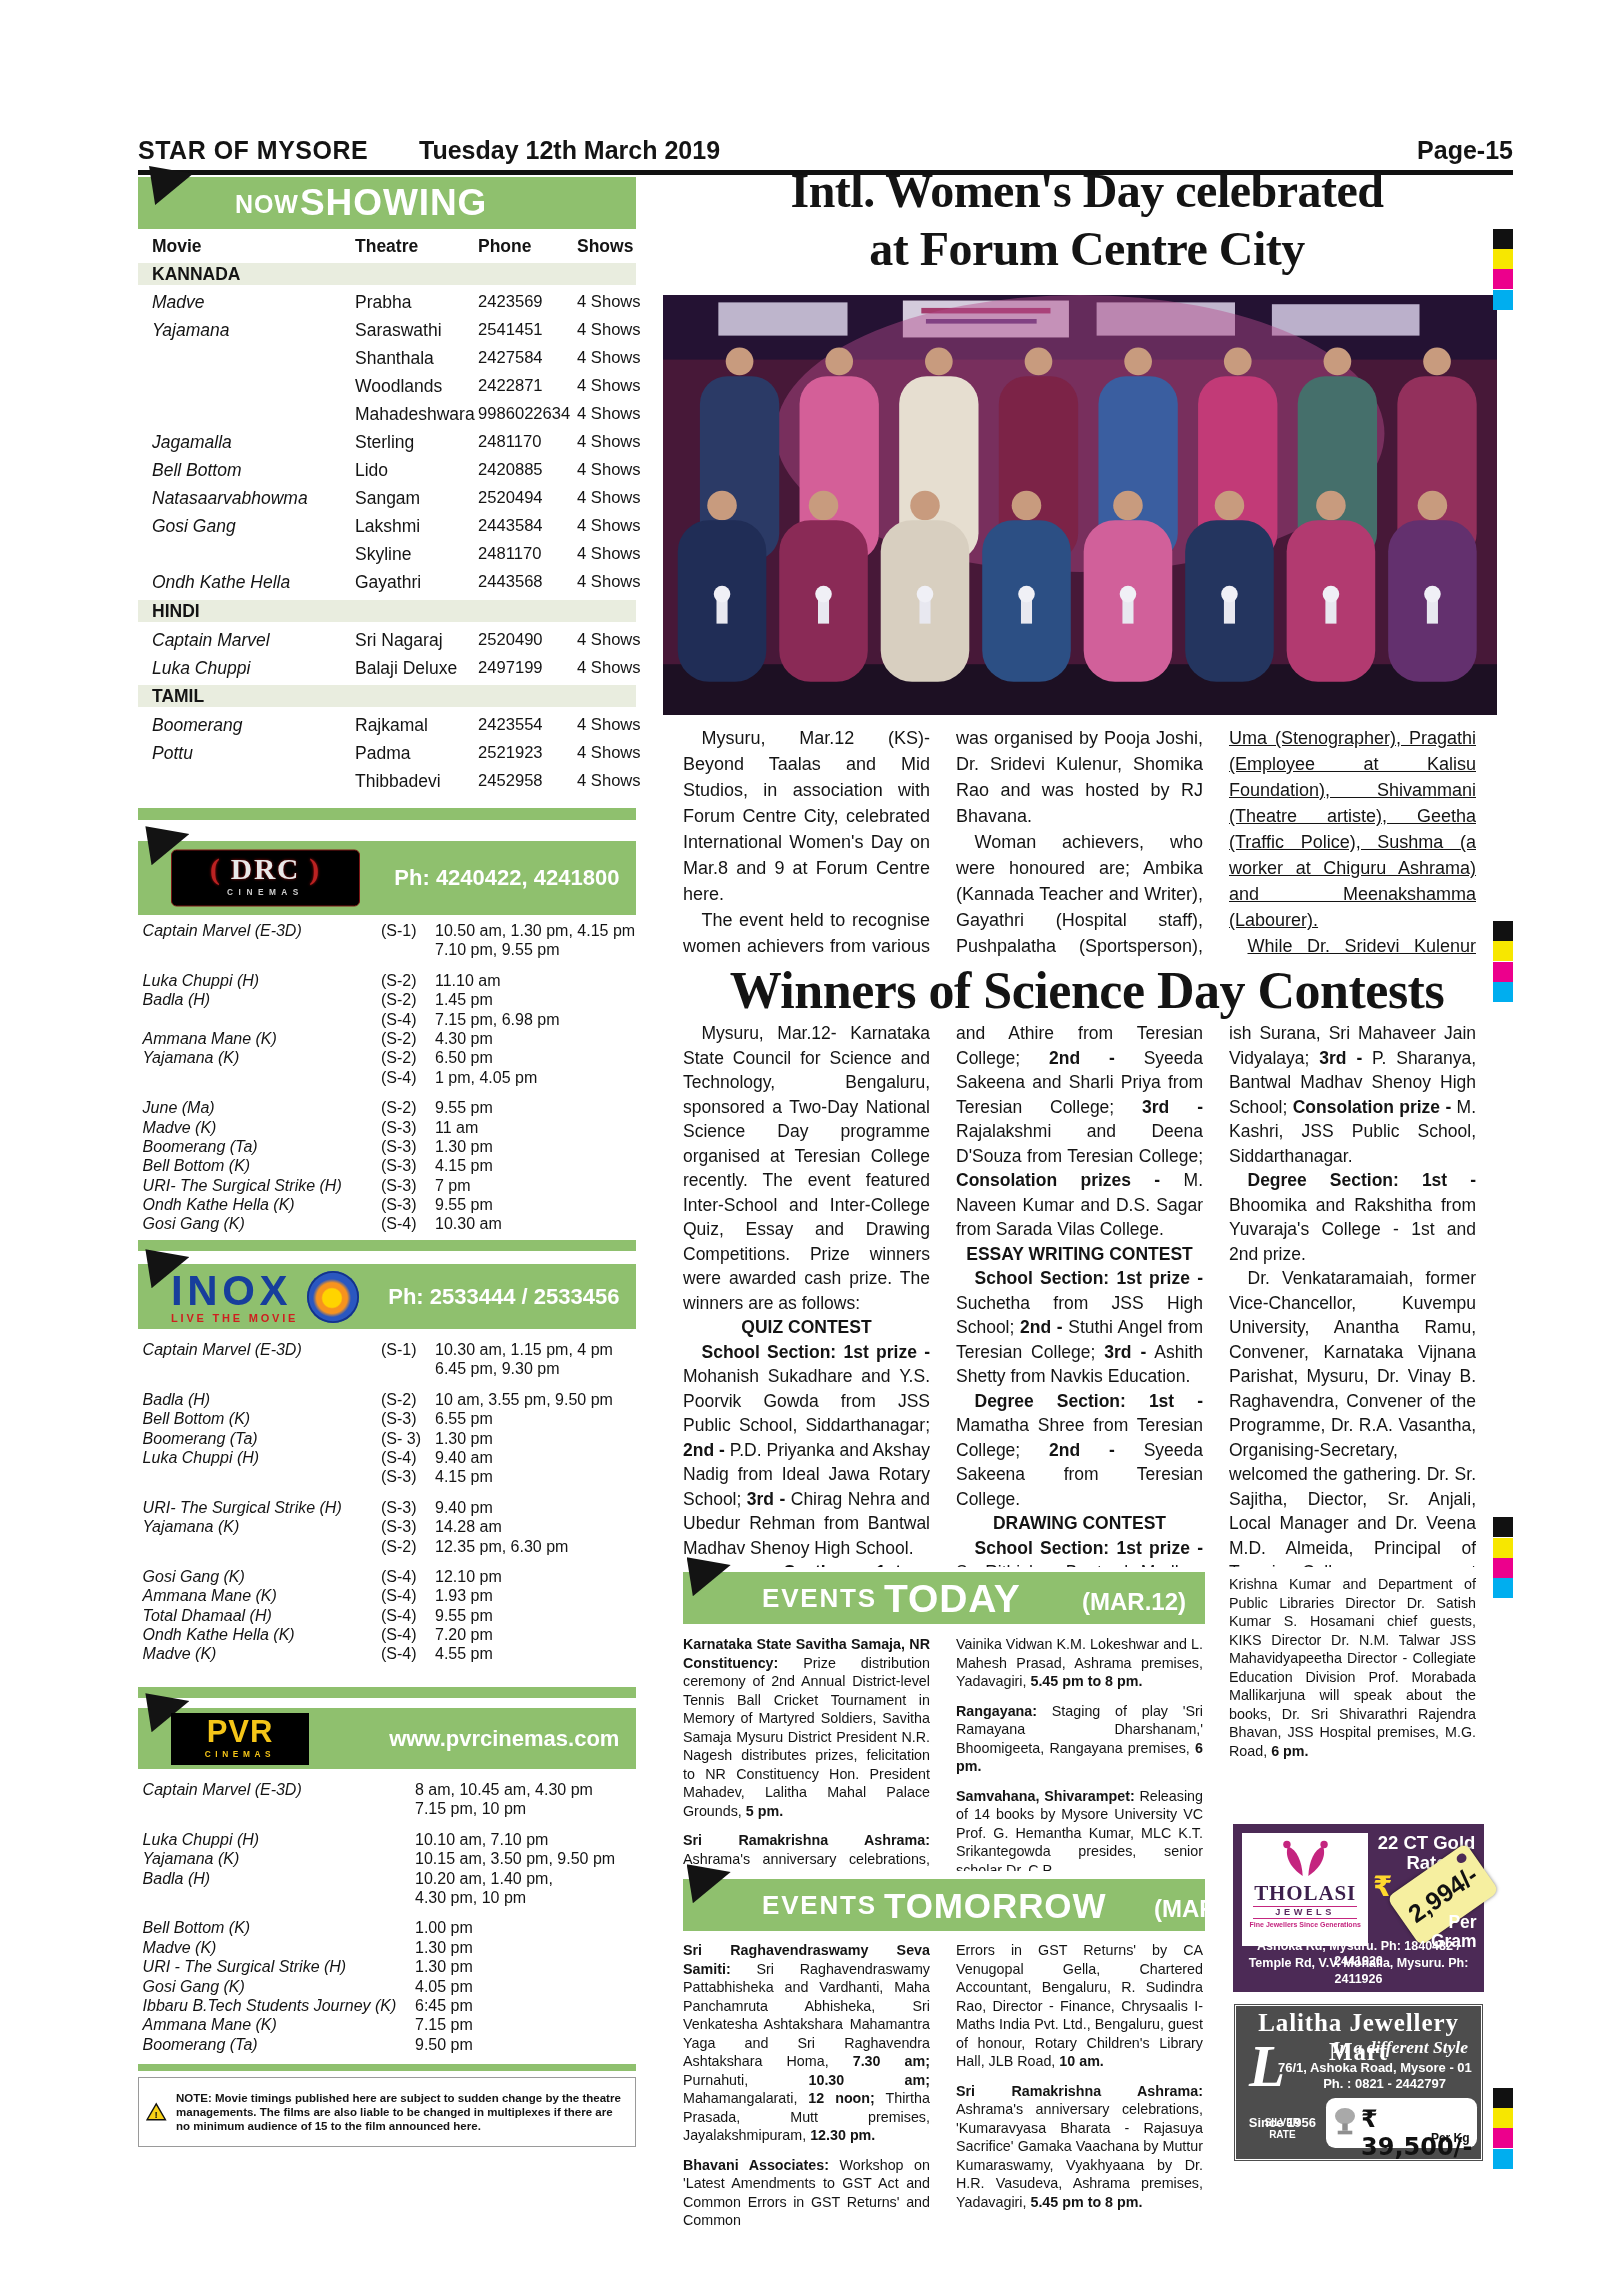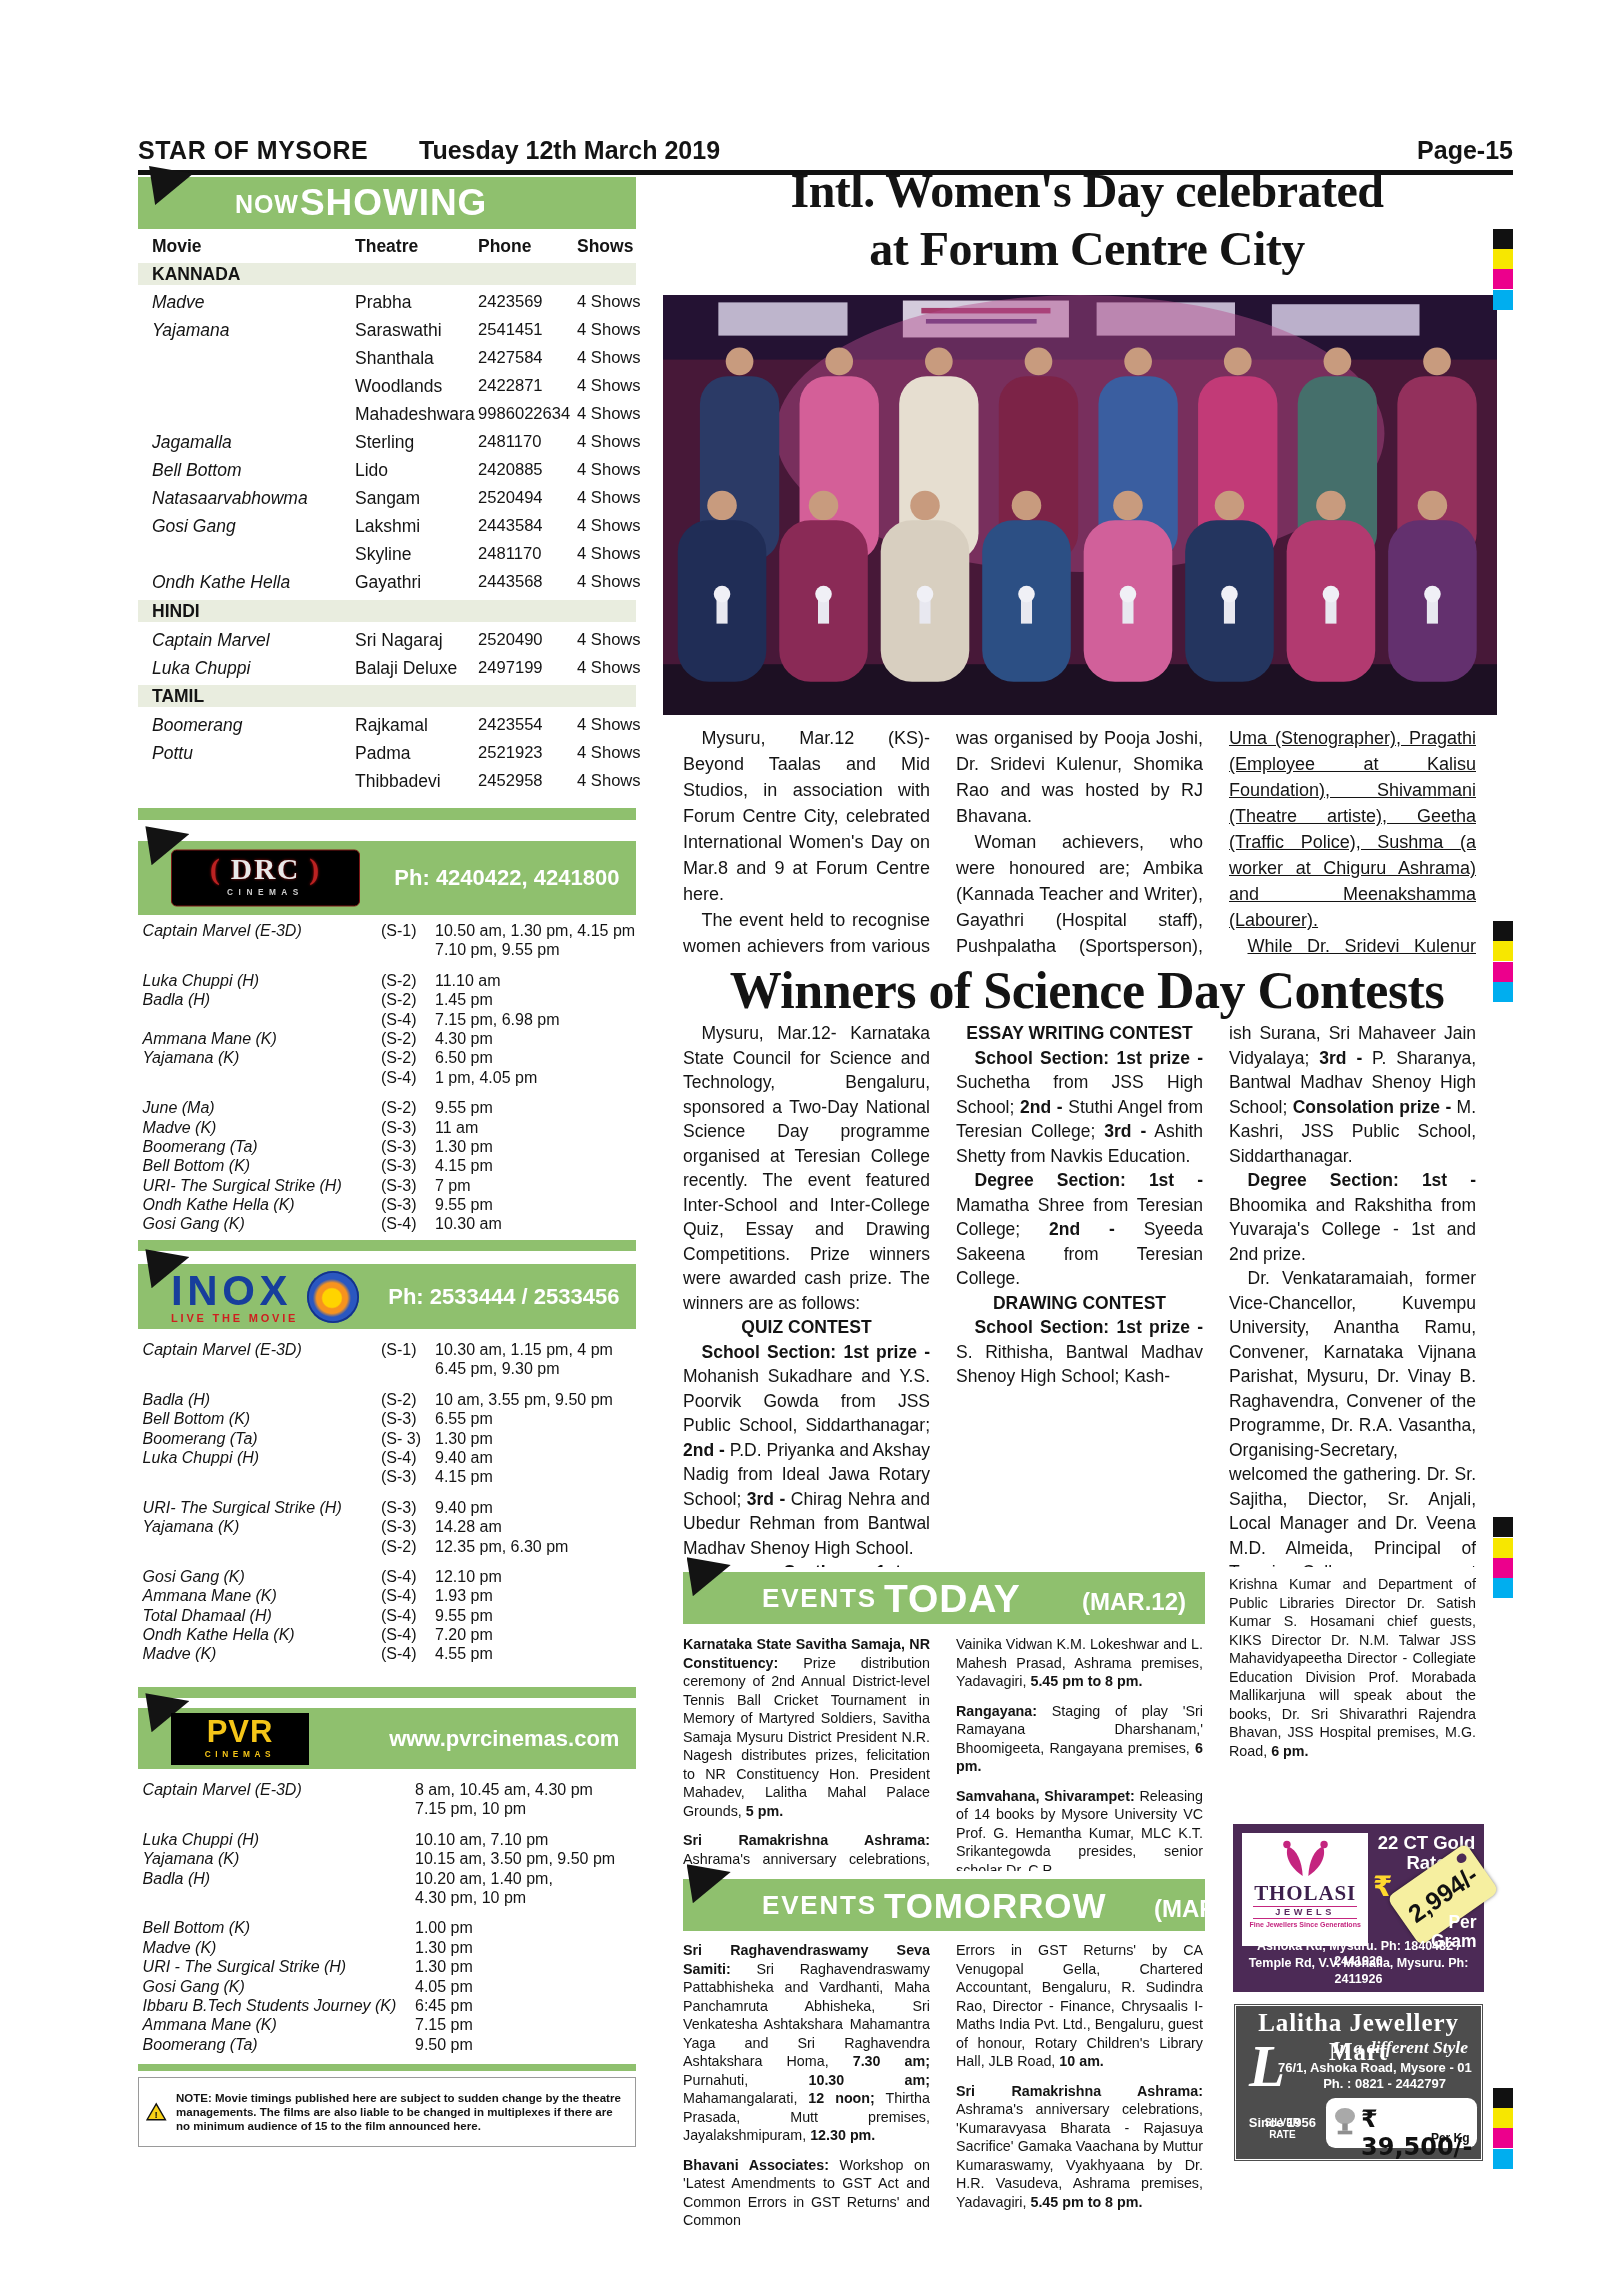--- a/index.html
+++ b/index.html
@@ -614,20 +614,21 @@
     </div>
 
   <div class="abs" id="h2">Winners of Science Day Contests</div>
   <div class="abs acol a2col" id="a2c1" style="left:683px;top:1021px;height:546px;">
       <p class="bp ind">Mysuru, Mar.12- Karnataka State Council for Science and Technology, Bengaluru, sponsored a Two-Day National Science Day programme organised at Teresian College recently. The event featured Inter-School and Inter-College Quiz, Essay and Drawing Competitions. Prize winners were awarded cash prize. The winners are as follows:</p>
       <p class="bp ctr">QUIZ CONTEST</p>
       <p class="bp ind"><b>School Section: 1st prize -</b> Mohanish Sukadhare and Y.S. Poorvik Gowda from JSS Public School, Siddarthanagar; <b>2nd -</b> P.D. Priyanka and Akshay Nadig from Ideal Jawa Rotary School; <b>3rd -</b> Chirag Nehra and Ubedur Rehman from Bantwal Madhav Shenoy High School.</p>
       <p class="bp ind"><b>Degree Section: 1st -</b> Janaki</p>
     </div>
   <div class="abs acol a2col" id="a2c2" style="left:956px;top:1021px;height:546px;">
+      <p class="bp">and Athire from Teresian College; <b>2nd -</b> Syeeda Sakeena and Sharli Priya from Teresian College; <b>3rd -</b> Rajalakshmi and Deena D'Souza from Teresian College; <b>Consolation prizes -</b> M. Naveen Kumar and D.S. Sagar from Sarada Vilas College.</p>
       <p class="bp ctr">ESSAY WRITING CONTEST</p>
       <p class="bp ind"><b>School Section: 1st prize -</b> Suchetha from JSS High School; <b>2nd -</b> Stuthi Angel from Teresian College; <b>3rd -</b> Ashith Shetty from Navkis Education.</p>
       <p class="bp ind"><b>Degree Section: 1st -</b> Mamatha Shree from Teresian College; <b>2nd -</b> Syeeda Sakeena from Teresian College.</p>
       <p class="bp ctr">DRAWING CONTEST</p>
       <p class="bp ind"><b>School Section: 1st prize -</b> S. Rithisha, Bantwal Madhav Shenoy High School;  Kash-</p>
     </div>
   <div class="abs acol a2col" id="a2c3" style="left:1229px;top:1021px;height:546px;">
       <p class="bp">ish Surana, Sri Mahaveer Jain Vidyalaya; <b>3rd -</b> P. Sharanya, Bantwal Madhav Shenoy High School; <b>Consolation prize -</b> M. Kashri, JSS Public School, Siddarthanagar.</p>
       <p class="bp ind"><b>Degree Section: 1st -</b> Bhoomika and Rakshitha from Yuvaraja's College - 1st and 2nd prize.</p>
       <p class="bp ind">Dr. Venkataramaiah, former Vice-Chancellor, Kuvempu University, Anantha Ramu, Convener, Karnataka Vijnana Parishat, Mysuru, Dr. Vinay B. Raghavendra, Convener of the Programme, Dr. R.A. Vasantha, Organising-Secretary, welcomed the gathering. Dr. Sr. Sajitha, Diector, Sr. Anjali, Local Manager and Dr. Veena M.D. Almeida, Principal of Teresian College, were present during the event.</p>

